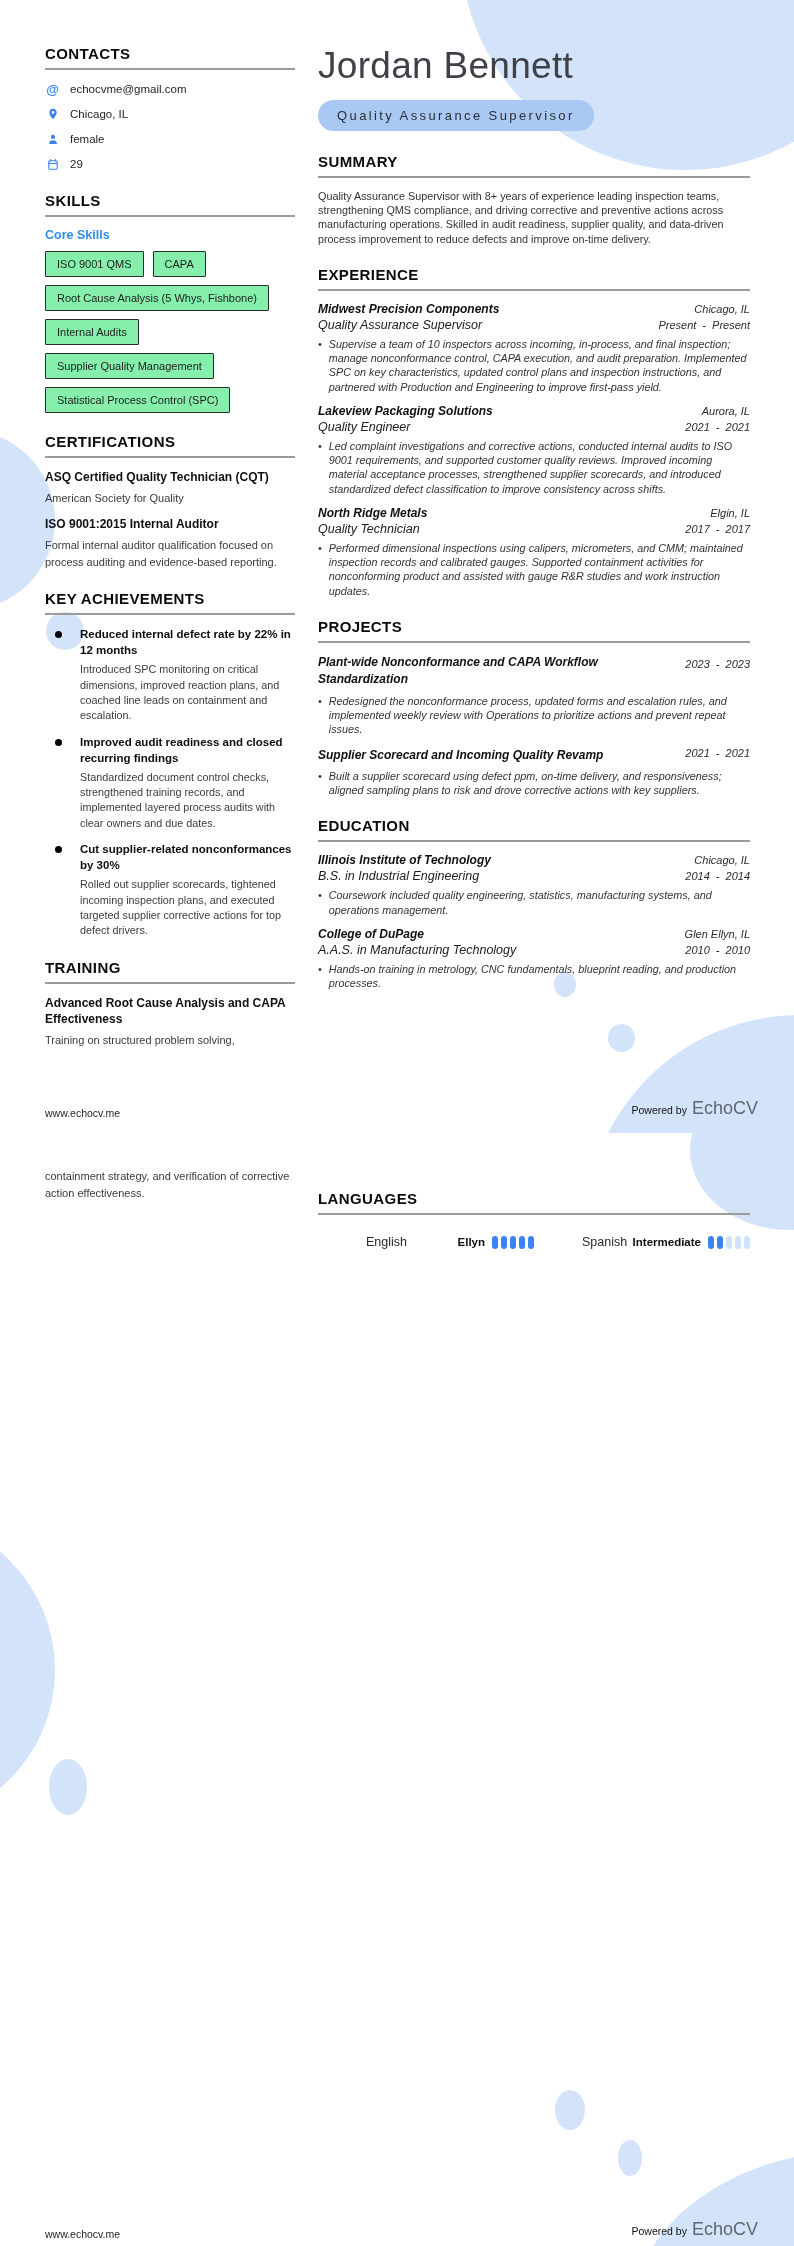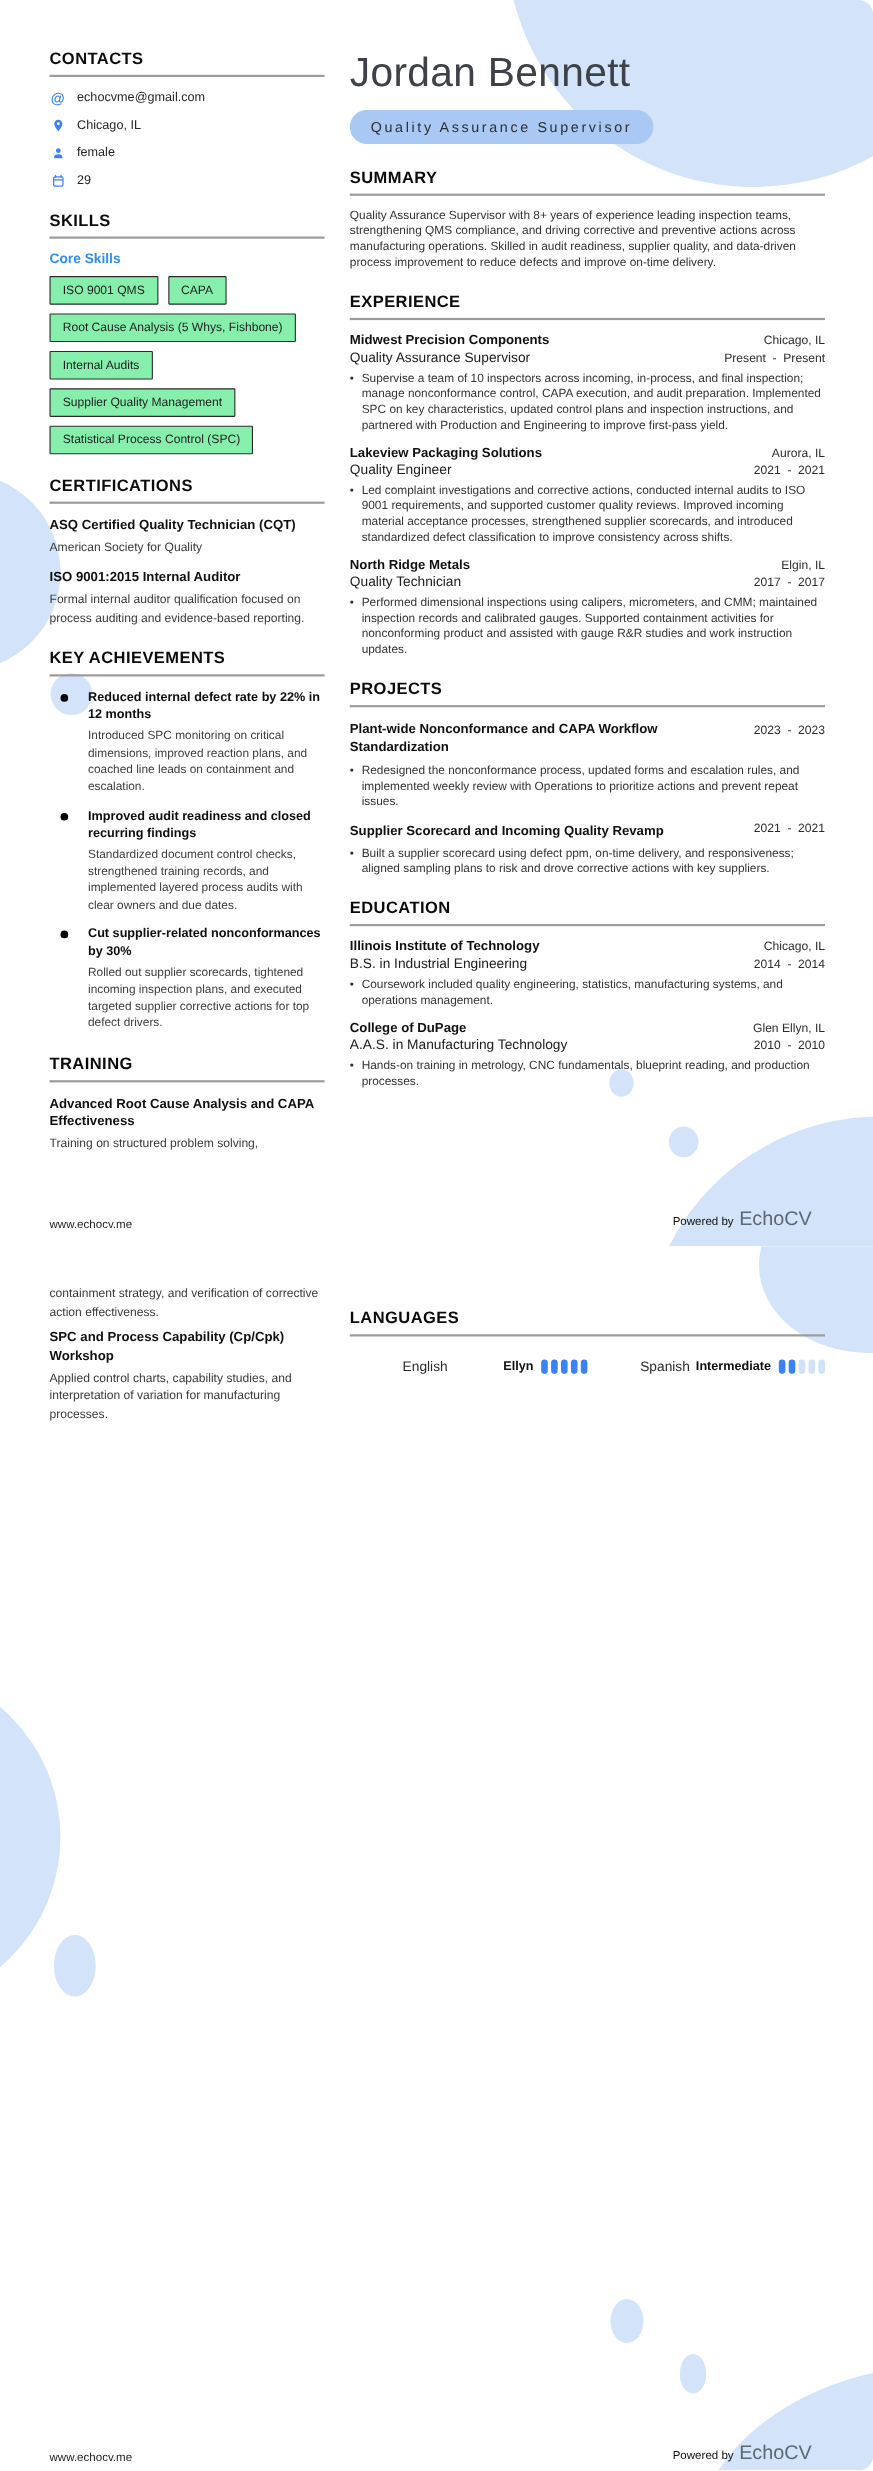--- a/index.html
+++ b/index.html
@@ -1,18 +1,18 @@
 <!DOCTYPE html>
 <html><head>
 <meta charset="utf-8">
 <style>
   * { margin:0; padding:0; box-sizing:border-box; }
   html,body { background:#ffffff; }
   body { font-family:"Liberation Sans","DejaVu Sans",sans-serif; }
-  .doc { position:relative; width:794px; height:2246px; margin:0 auto; background:#fff; overflow:hidden;border-radius:14px; }
+  .doc { position:relative; width:794px; height:2246px; margin:0 auto; background:#fff; overflow:hidden; }
   .page { position:absolute; left:0; width:794px; overflow:hidden; background:#fff; }
   .page-1 { top:0; height:1133px; }
   .page-2 { top:1133px; height:1113px; }
   .blob { position:absolute; background:#d3e4fa; border-radius:50%; z-index:0; }
   .page-body { position:relative; z-index:2; display:flex; gap:23px; padding:45px 44px 0 45px; }
   .col-left { width:250px; flex:none; }
   .col-right { width:432px; flex:none; }
 
   .sec { margin-bottom:20px; }
   .sec-h { font-size:15px; font-weight:bold; letter-spacing:.4px; color:#0b0b0b; }
@@ -41,21 +41,21 @@
   .ach-title { font-size:11.5px; font-weight:bold; color:#0e0e0e; line-height:1.4; margin-bottom:4px; }
   .ach-desc { font-size:10.8px; color:#3c3c3c; line-height:1.42; }
 
   
   .hdr { margin-bottom:22px; }
   .name { font-size:37px; font-weight:500; color:#3e4248; letter-spacing:.3px; line-height:1.15; }
   .pill { display:inline-block; margin-top:12px; background:#a9c8f3; border-radius:999px; padding:8px 19px; font-size:13px; letter-spacing:2.4px; color:#2c2e33; font-weight:500; white-space:nowrap; }
 
   .para { font-size:10.8px; color:#333; line-height:1.33; }
 
-  .entry { margin-bottom:10px; }
+  .entry { margin-bottom:10px;font-style:italic; }
   .e-row { display:flex; justify-content:space-between; align-items:baseline; }
   .e-company { font-size:12px; font-weight:bold; color:#101010; }
   .e-side { font-size:11px; color:#2b2b2b; flex:none; margin-left:12px; }
   .dates { word-spacing:3px; }
   .e-role { font-size:12.5px; color:#202020; margin-top:2px; }
   .bullets { margin-top:5px; }
   .b-item { display:flex; gap:7px; font-size:10.8px; color:#333; line-height:1.32; }
   .b-dot { flex:none; color:#333; }
 
   .p-title { font-size:12px; font-weight:bold; color:#101010; line-height:1.45; width:318px; }
@@ -64,21 +64,21 @@
   
   .lang-row { display:flex; justify-content:space-between; margin-top:20px; }
   .lang-item { display:flex; align-items:center; justify-content:space-between; width:206px;margin-left:48px; }
   .lang-name { font-size:12.5px; color:#2b2b2b; }
   .lang-right { display:flex; align-items:center; gap:7px; }
   .lang-level { font-size:11.5px; font-weight:bold; color:#0f0f0f; }
   .dots { display:flex; gap:3px; align-items:center; }
   .dot { width:6px; height:13px; border-radius:3px; background:#cfe2f9; }
   .dot.filled { background:#3b82f6; }
 
-  .footer { position:absolute; left:45px; right:56px; bottom:14px; display:flex; justify-content:space-between; align-items:flex-end; z-index:3; }
+  .footer { position:absolute; left:45px; right:36px; bottom:14px; display:flex; justify-content:space-between; align-items:flex-end; z-index:3; }
   .page-2 .footer { bottom:6px; }
   .site { font-size:10.5px; color:#1f1f1f; }
   .powered { font-size:10.5px; color:#101010; }
   .brand { font-size:18px; color:#5e6873; margin-left:5px; }
 
   .pg2-left-text { font-size:11px; color:#3a3a3a; line-height:1.5; }
   .pg2-right { margin-top:22px; }
 </style>
 </head>
 <body>
@@ -356,24 +356,20 @@
     <div class="blob" style="left:690px; top:-63px; width:200px; height:160px;"></div>
     <div class="blob" style="left:-255px; top:382px; width:310px; height:310px;"></div>
     <div class="blob" style="left:49px; top:626px; width:38px; height:56px;"></div>
     <div class="blob" style="left:555px; top:957px; width:30px; height:40px;"></div>
     <div class="blob" style="left:618px; top:1007px; width:24px; height:36px;"></div>
     <div class="blob" style="left:630px; top:1017px; width:460px; height:340px;"></div>
 
     <div class="page-body" style="padding-top:35px;">
       <aside class="col-left">
         <div class="pg2-left-text">containment strategy, and verification of corrective action effectiveness.</div>
-        <div class="item-block" style="margin-top:6px;">
-          <div class="item-title">SPC and Process Capability (Cp/Cpk) Workshop</div>
-          <div class="item-desc">Applied control charts, capability studies, and interpretation of variation for manufacturing processes.</div>
-        </div>
       </aside>
 
       <main class="col-right pg2-right">
         <div class="sec">
           <div class="sec-h">LANGUAGES</div>
           <div class="sec-rule"></div>
           <div class="lang-row">
             <div class="lang-item">
               <span class="lang-name">English</span>
               <span class="lang-right">

